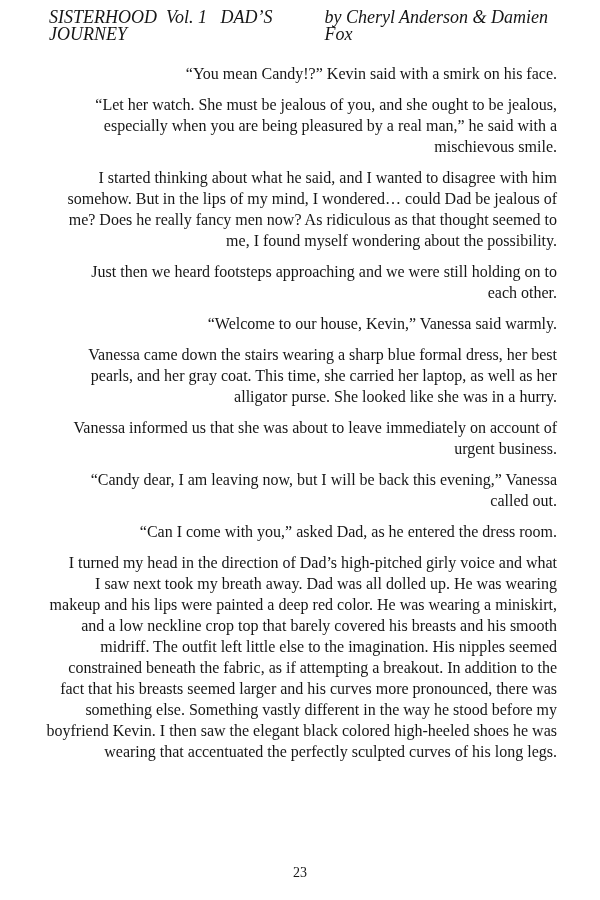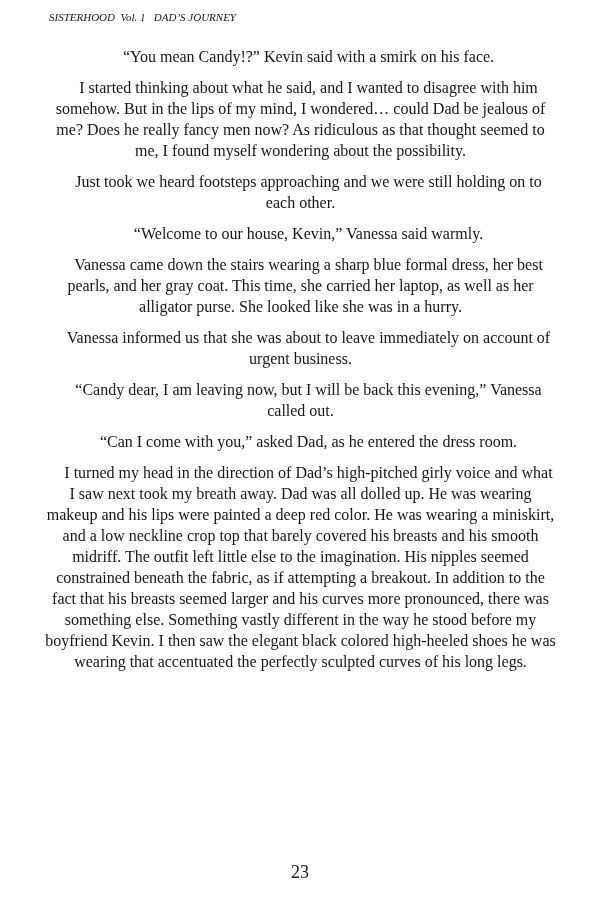--- a/index.html
+++ b/index.html
@@ -16,61 +16,63 @@
     width: 600px;
     height: 900px;
     padding: 9px 43px 0 44px;
     background: #ffffff;
   }
   .page-header {
     display: flex;
     justify-content: space-between;
     align-items: baseline;
     font-style: italic;
-    font-size: 11px;
+    font-size: 18px;
     line-height: 17px;
     white-space: pre-wrap;
     padding-left: 5px;
   }
   .page-header .byline {
     padding-right: 2px;
   }
   .page-body {
     margin-top: 20px;
   }
   .page-body p {
     font-size: 16px;
     line-height: 21px;
     margin: 0 0 10px 0;
     text-indent: 16px;
-    text-align: center;
+    text-align: right;
   }
   .page-footer {
     position: absolute;
     left: 0;
     bottom: 20px;
     width: 100%;
     text-align: center;
-    font-size: 18px;
+    font-size: 14px;
     line-height: 15px;
   }
 </style>
 </head>
 <body>
 
 <div class="page">
 
   <div class="page-header">
     <span class="title">SISTERHOOD  Vol. 1   DAD’S JOURNEY</span>
+    <span class="byline">by Cheryl Anderson &amp; Damien Fox</span>
   </div>
 
   <div class="page-body">
     <p>“You mean Candy!?” Kevin said with a smirk on his face.</p>
+    <p>“Let her watch. She must be jealous of you, and she ought to be jealous, especially when you are being pleasured by a real man,” he said with a mischievous smile.</p>
     <p>I started thinking about what he said, and I wanted to disagree with him somehow. But in the lips of my mind, I wondered… could Dad be jealous of me? Does he really fancy men now? As ridiculous as that thought seemed to me, I found myself wondering about the possibility.</p>
-    <p>Just took we heard footsteps approaching and we were still holding on to each other.</p>
+    <p>Just then we heard footsteps approaching and we were still holding on to each other.</p>
     <p>“Welcome to our house, Kevin,” Vanessa said warmly.</p>
     <p>Vanessa came down the stairs wearing a sharp blue formal dress, her best pearls, and her gray coat. This time, she carried her laptop, as well as her alligator purse. She looked like she was in a hurry.</p>
     <p>Vanessa informed us that she was about to leave immediately on account of urgent business.</p>
     <p>“Candy dear, I am leaving now, but I will be back this evening,” Vanessa called out.</p>
     <p>“Can I come with you,” asked Dad, as he entered the dress room.</p>
     <p>I turned my head in the direction of Dad’s high-pitched girly voice and what I saw next took my breath away. Dad was all dolled up. He was wearing makeup and his lips were painted a deep red color. He was wearing a miniskirt, and a low neckline crop top that barely covered his breasts and his smooth midriff. The outfit left little else to the imagination. His nipples seemed constrained beneath the fabric, as if attempting a breakout. In addition to the fact that his breasts seemed larger and his curves more pronounced, there was something else. Something vastly different in the way he stood before my boyfriend Kevin. I then saw the elegant black colored high-heeled shoes he was wearing that accentuated the perfectly sculpted curves of his long legs.</p>
   </div>
 
   <div class="page-footer">
     <span>23</span>

